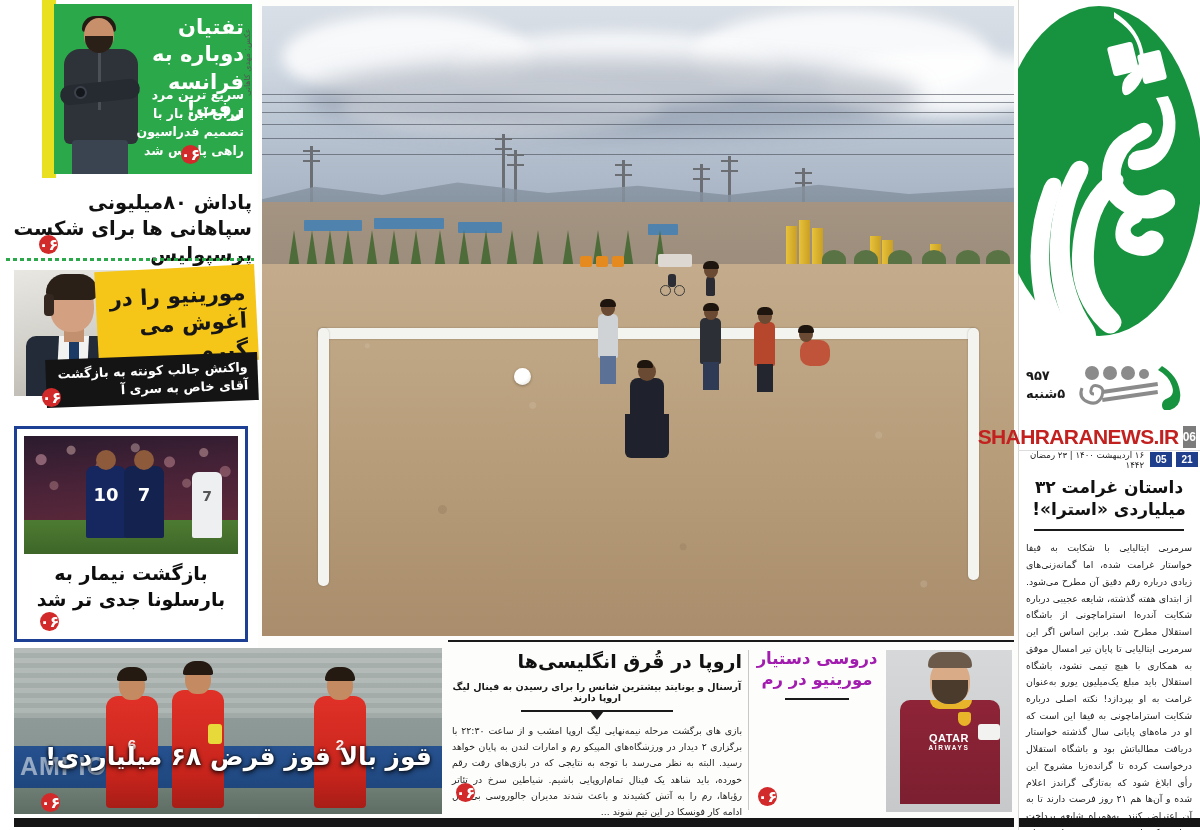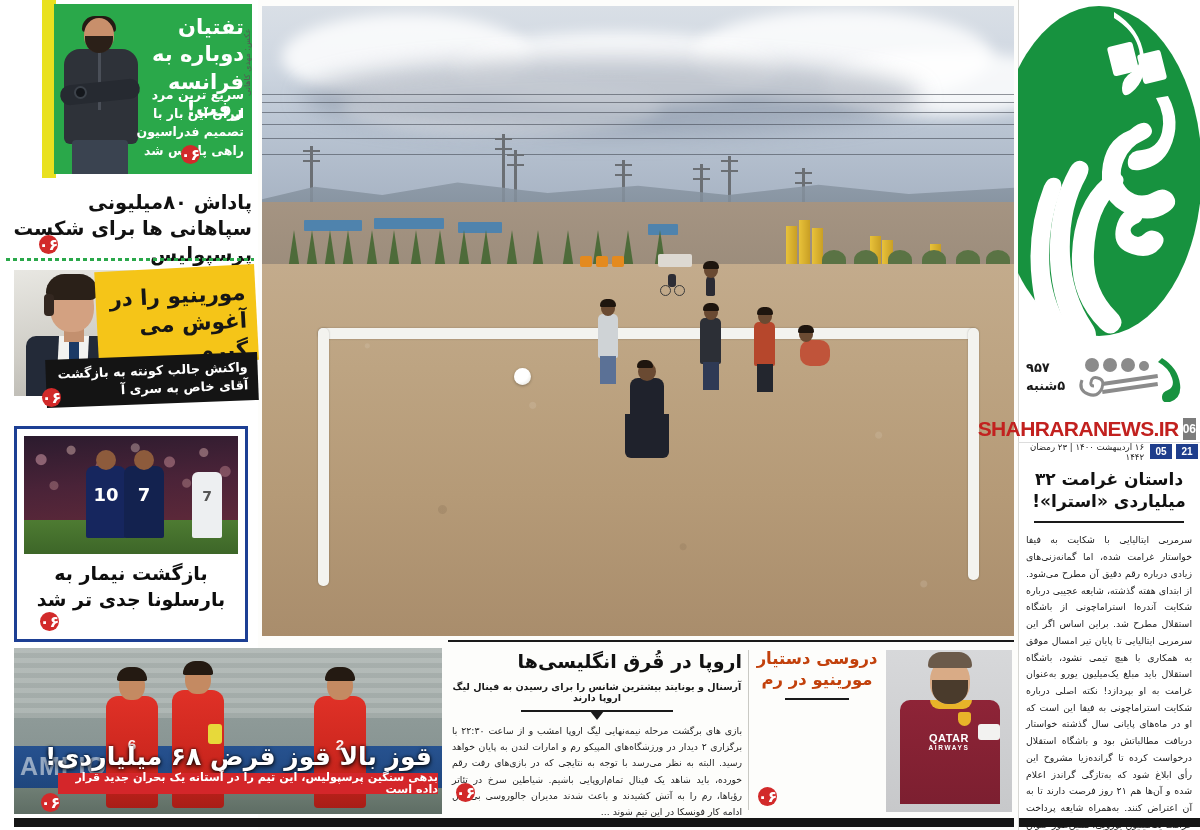--- a/index.html
+++ b/index.html
@@ -522,21 +522,21 @@
   }
   .art-europe .badge-red { position: absolute; left: 4px; bottom: 12px; }
 
   .vrule1 { position: absolute; left: 748px; top: 650px; width: 1px; height: 160px; background: #c9c9c4; }
 
   .art-derossi {
     position: absolute; left: 756px; top: 648px;
     width: 122px; height: 166px;
   }
   .art-derossi h3 {
-    font-size: 16.5px; font-weight: bold; color: #c2410c;
+    font-size: 16.5px; font-weight: bold; color: #a21caf;
     text-align: center; line-height: 1.3; letter-spacing: -0.5px;
   }
   .art-derossi .rule {
     margin: 7px auto 0; width: 64px; height: 2px; background: #1a1a1a;
   }
   .art-derossi .body {
     margin-top: 10px;
     font-size: 9.3px; line-height: 1.8; color: #1d1d1d;
     text-align: justify; direction: rtl;
   }
@@ -584,21 +584,21 @@
     background: #17923f;
     border-radius: 50%;
   }
   .mast-glyph {
     position: absolute; left: 0; top: 0;
     width: 182px; height: 348px;
   }
   .nameplate {
     position: relative;
     width: 182px; height: 62px;
-    margin-top: 6px;
+    margin-top: 14px;
   }
   .np-logo {
     position: absolute; right: 6px; top: 2px;
     width: 118px; height: 46px;
   }
   .np-issue {
     position: absolute; left: 8px; top: 6px;
     font-size: 13px; font-weight: bold; color: #1a1a1a;
     direction: rtl;
   }
@@ -745,23 +745,20 @@
       </div>
       <div class="pp pp2">
         <div class="ph"></div>
           <div class="armband"></div>
       </div>
       <div class="pp pp4">
         <div class="ph"></div>
           <span class="pn">2</span>
       </div>
       <div class="persepolis-title">قوز بالا قوز قرض ۶۸ میلیاردی!</div>
-      <div class="persepolis-subbar">
-        <span>بدهی سنگین پرسپولیس، این تیم را در آستانه یک بحران جدید قرار داده است</span>
-      </div>
       <div class="badge-red">۰۶</div>
     </div>
   </div>
 
   <div class="photo-credit">عکس: مهدی کاهانی</div>
 
   <div class="main-photo">
     <div class="sky">
       <div class="cloud cl1"></div>
         <div class="cloud cl2"></div>

